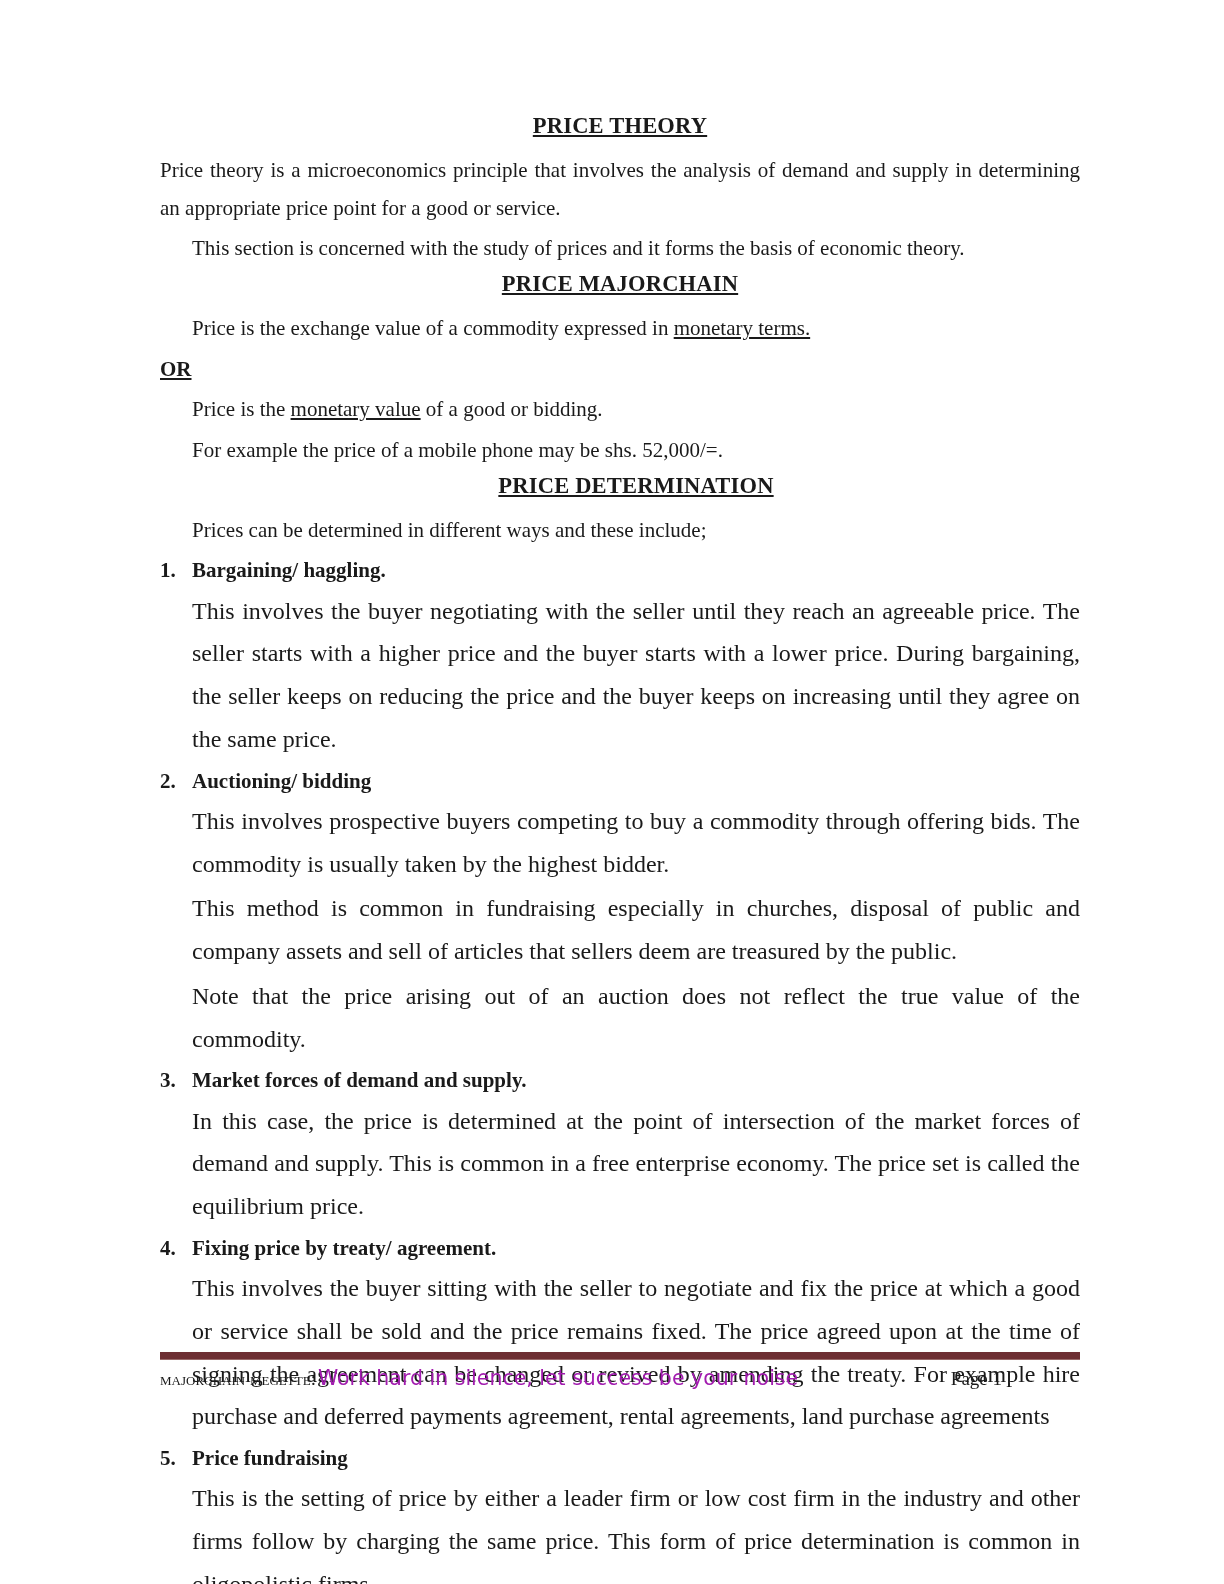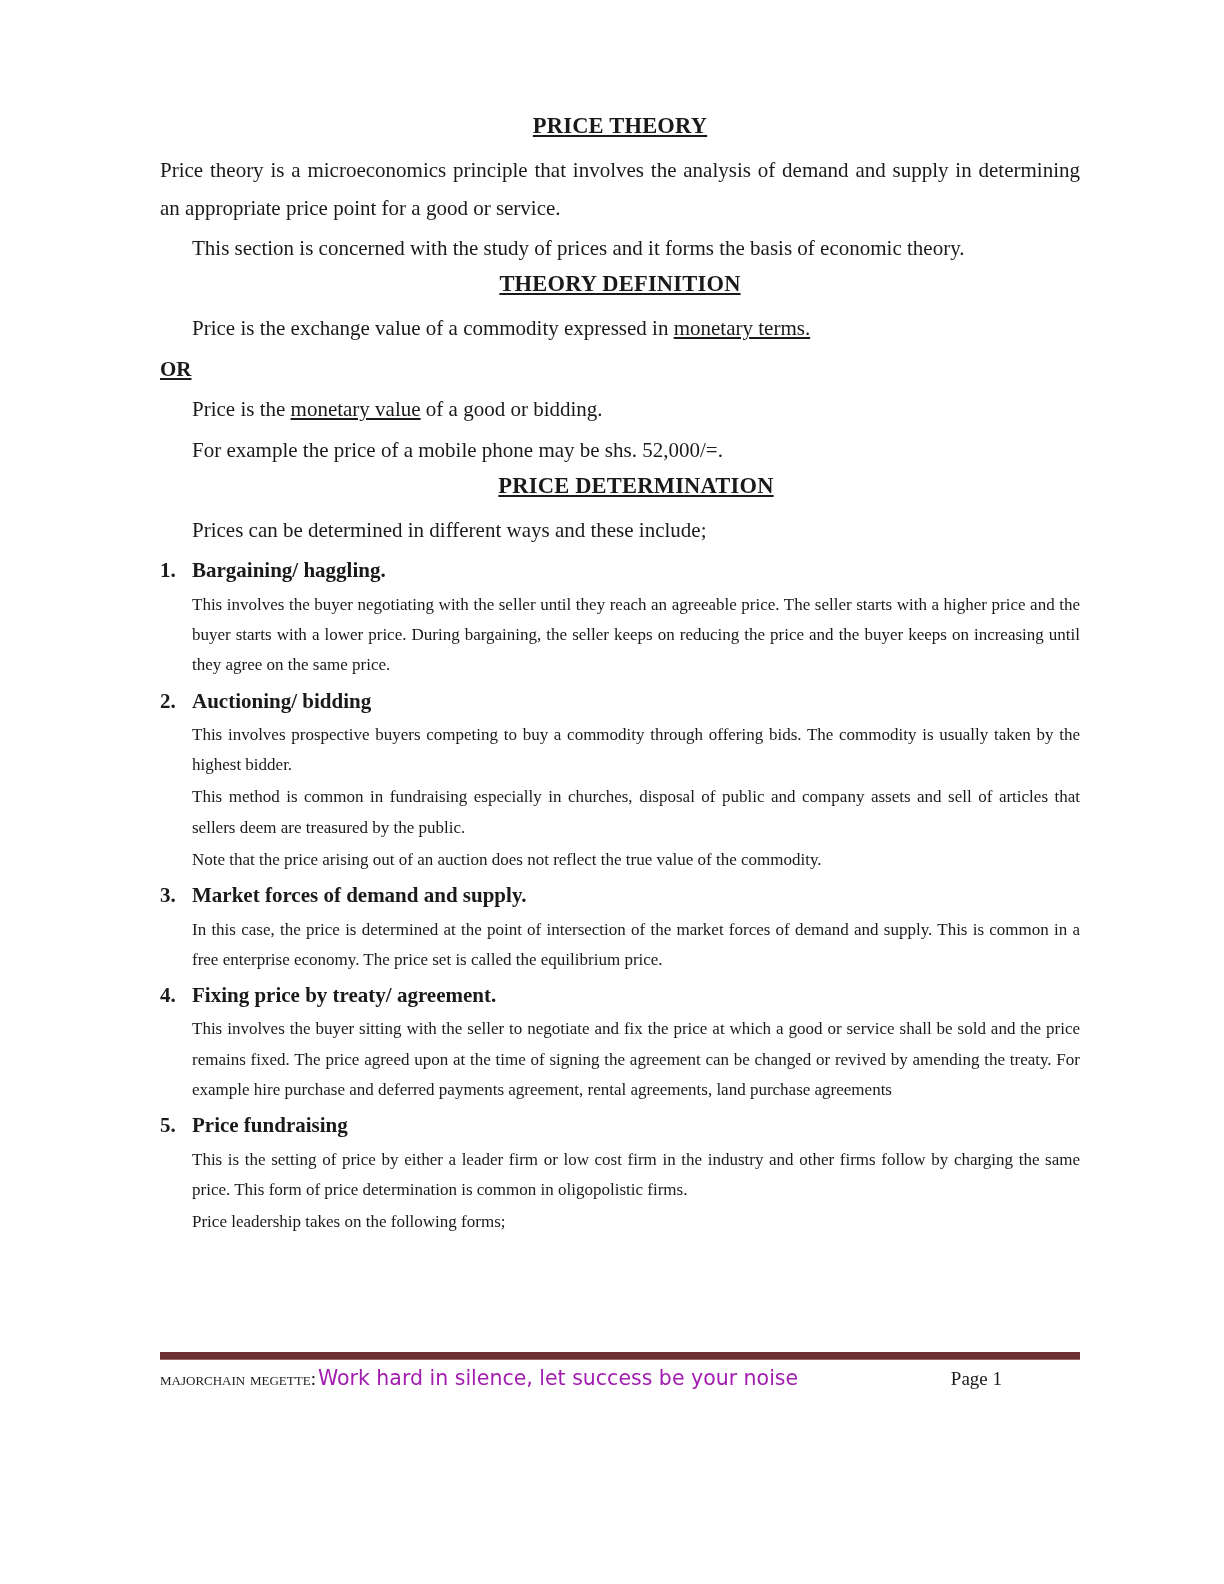--- a/index.html
+++ b/index.html
@@ -102,21 +102,21 @@
     line-height: 1.78;
   }
   .li-title {
     font-size: 21px;
     font-weight: bold;
     line-height: 1.78;
     display: block;
     margin: 0;
   }
   p.li-body {
-    font-size: 17px;
+    font-size: 24px;
     line-height: 1.78;
     text-align: justify;
     text-justify: inter-word;
     margin: 0 0 2px 0;
   }
   p.li-body.natural {
     text-align-last: left;
   }
 
   .footer {
@@ -167,21 +167,21 @@
 
 <div class="page">
 
   <div class="content">
 
     <h1 class="doc-heading"><span class="ul">PRICE THEORY</span></h1>
 
     <p class="body-text">Price theory is a microeconomics principle that involves the analysis of demand and supply in determining an appropriate price point for a good or service.</p>
     <p class="body-text last-line-natural">This section is concerned with the study of prices and it forms the basis of economic theory.</p>
 
-    <h1 class="doc-heading"><span class="ul">THEORY DEFINITION</span></h1>
+    <h1 class="doc-heading"><span class="ul">PRICE MAJORCHAIN</span></h1>
 
     <p class="body-text last-line-natural"><span>Price is the exchange value of a commodity expressed in </span><span class="u">monetary terms.</span></p>
 
     <p class="or-line">OR</p>
 
     <p class="body-text last-line-natural"><span>Price is the </span><span class="u">monetary value</span><span> of a good or bidding.</span></p>
 
     <p class="body-text last-line-natural">For example the price of a mobile phone may be shs. 52,000/=.</p>
 
     <h1 class="doc-heading indented-center"><span class="ul">PRICE DETERMINATION</span></h1>

